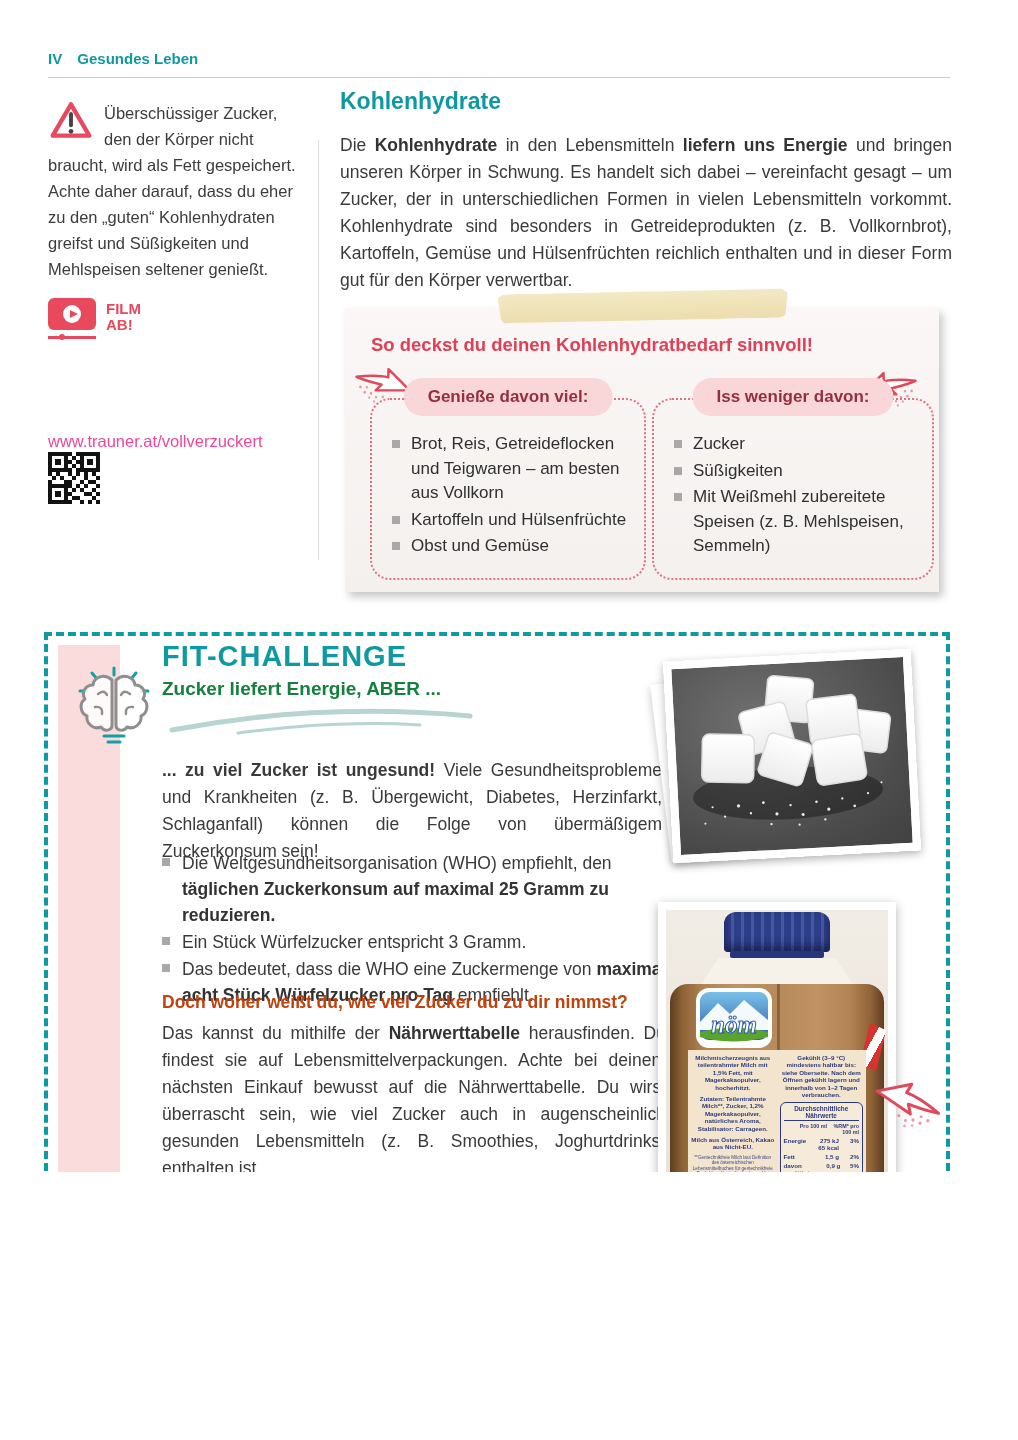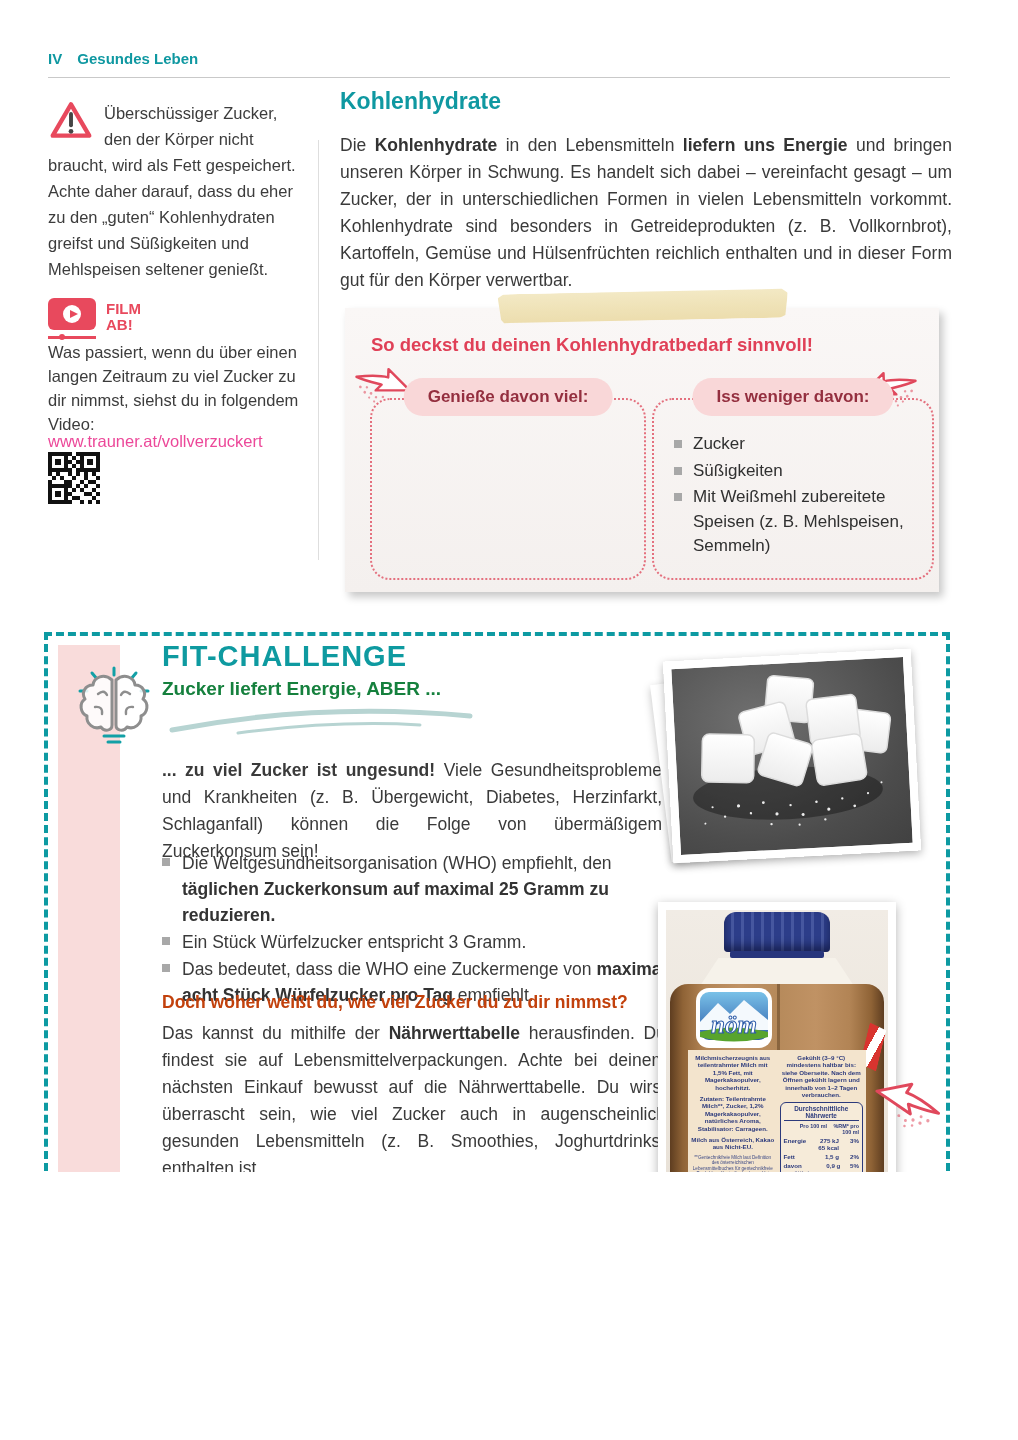--- a/index.html
+++ b/index.html
@@ -168,21 +168,20 @@
           <span class="fi-play"></span>
         </div>
         <div class="film-bar"></div>
       </div>
       <div class="film-label">
         <div>FILM</div>
         <div>AB!</div>
       </div>
     </div>
 
-    <div class="film-text">Was passiert, wenn du über einen langen Zeitraum zu viel Zucker zu dir nimmst, siehst du in folgendem Video:</div>
     <a class="film-link">www.trauner.at/vollverzuckert</a>
 
     <div class="qr">
       <div class="qr-cells"></div>
       <div class="qr-f tl"></div>
       <div class="qr-f tr"></div>
       <div class="qr-f bl"></div>
     </div>
   </div>
   <div class="col-divider"></div>
@@ -198,20 +197,25 @@
 
     <svg class="sk-arrow arrow-left" viewBox="0 0 40 26">
         <use href="#sk-arrow"></use>
       </svg>
     <svg class="sk-arrow arrow-right" viewBox="0 0 40 26">
         <use href="#sk-arrow"></use>
       </svg>
 
     <div class="dotbox left">
       <div class="pill">Genieße davon viel:</div>
+      <ul>
+        <li>Brot, Reis, Getreideflocken und Teigwaren – am besten aus Vollkorn</li>
+        <li>Kartoffeln und Hülsenfrüchte</li>
+        <li>Obst und Gemüse</li>
+      </ul>
     </div>
 
     <div class="dotbox right">
       <div class="pill">Iss weniger davon:</div>
       <ul>
         <li>Zucker</li>
         <li>Süßigkeiten</li>
         <li>Mit Weißmehl zubereitete Speisen (z. B. Mehlspeisen, Semmeln)</li>
       </ul>
     </div>

